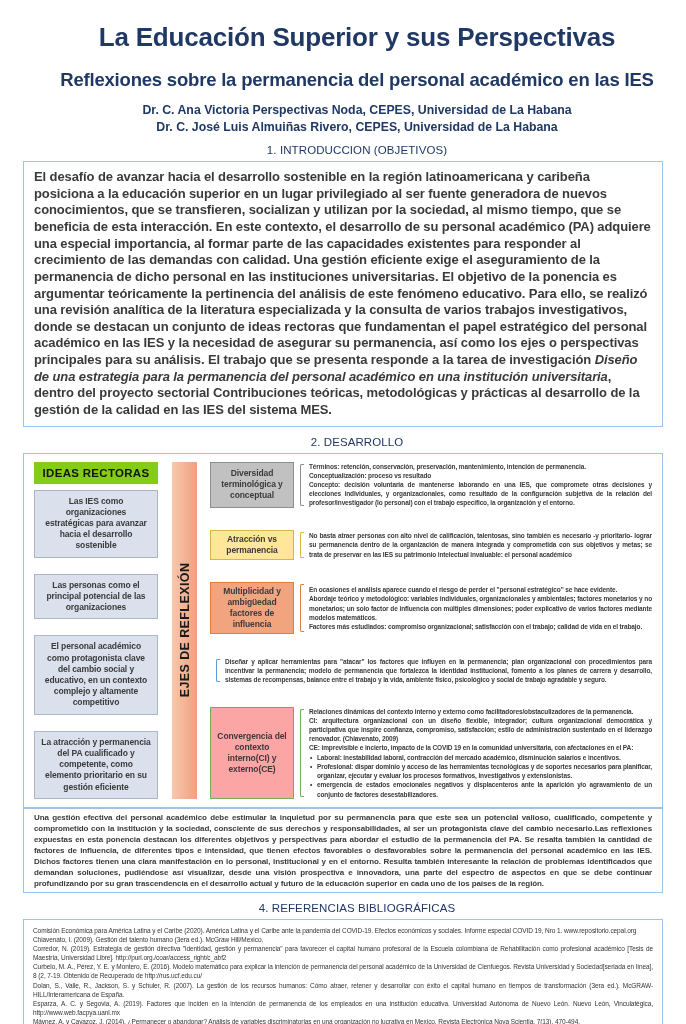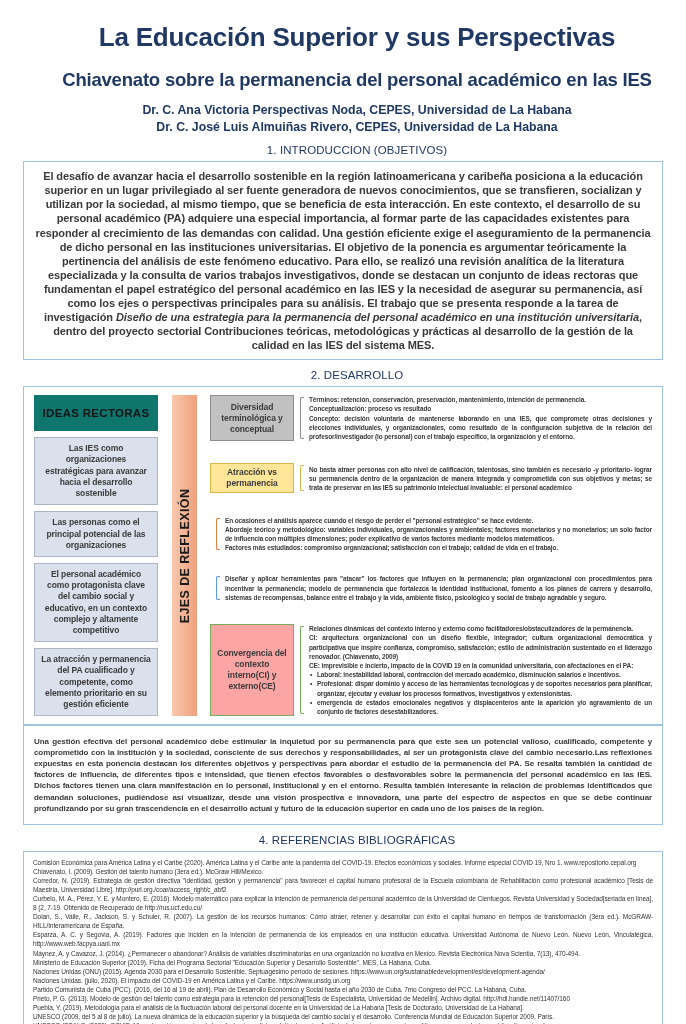--- a/index.html
+++ b/index.html
@@ -18,31 +18,31 @@
   .authors{margin-top:11px;font-size:12.3px;font-weight:700;color:#1f3864;line-height:1.35;}
   .sec-heading{
     font-size:11.5px;font-weight:400;color:#1f3864;margin:9px 0 5px 0;letter-spacing:0.1px;
   }
   .band{margin:0 23px;}
   .framed{
     border:1px solid #9dc3e6;background:#ffffff;box-sizing:border-box;
   }
   .intro-box{padding:7px 10px;}
   .intro-text{
-    font-size:11px;font-weight:700;line-height:1.28;text-align:center;color:#3a3a3a;
+    font-size:13px;font-weight:700;line-height:1.28;text-align:left;color:#3a3a3a;
     letter-spacing:-0.1px;
   }
   .intro-text .it{font-style:italic;}
   
   .dev-panel{display:flex;align-items:stretch;padding:8px 10px;min-height:280px;}
   .ideas-col{width:124px;flex:none;display:flex;flex-direction:column;justify-content:space-between;margin-right:14px;}
   .ideas-header{
-    background:#0f766e;color:#141414;font-size:11.5px;font-weight:700;
+    background:#84cc16;color:#141414;font-size:11.5px;font-weight:700;
     display:flex;align-items:center;justify-content:center;text-align:right;
-    height:36px;letter-spacing:0.3px;
+    height:22px;letter-spacing:0.3px;
   }
   .idea-box{
     background:#dae1ec;border:1px solid #aab5c5;box-sizing:border-box;
     font-size:8.5px;font-weight:700;color:#3a3a3a;text-align:center;line-height:1.32;
     padding:5px 6px;margin-top:6px;display:flex;align-items:center;justify-content:center;
     letter-spacing:-0.1px;
   }
   .axis{
     width:25px;flex:none;margin-right:13px;position:relative;
     background:linear-gradient(90deg,#f8c8ad,#efa07d);
@@ -65,56 +65,56 @@
     border-radius:2px 0 0 2px;
   }
   .eje-text{
     flex:1;font-size:6.5px;font-weight:700;line-height:1.42;text-align:justify;
     color:#3a3a3a;letter-spacing:-0.12px;align-self:center;
   }
   .eje-text p{margin:0;}
   .eje-text p.bullet{padding-left:8px;position:relative;}
   .eje-text p.bullet::before{content:"\2022";position:absolute;left:1px;top:0;}
   
-  .conc-box{padding:10px 10px;}
+  .conc-box{padding:3px 10px;}
   .conc-text{
     font-size:8px;font-weight:700;line-height:1.38;text-align:justify;color:#3a3a3a;
     letter-spacing:-0.1px;
   }
   
   .refs-box{padding:6px 9px;}
   .refs-list{font-size:6.5px;line-height:1.4;color:#333;text-align:justify;letter-spacing:-0.08px;}
   .refs-list p{margin:0;}
 </style>
 </head>
 <body>
 
 <div class="page">
 
   <div class="poster-title center">La Educación Superior y sus Perspectivas</div>
-  <div class="poster-subtitle center">Chiavenato sobre la permanencia del personal académico en las IES</div>
+  <div class="poster-subtitle center">Reflexiones sobre la permanencia del personal académico en las IES</div>
 
   <div class="authors center">
       <div>Dr. C. Ana Victoria Perspectivas Noda, CEPES, Universidad de La Habana</div>
       <div>Dr. C. José Luis Almuiñas Rivero, CEPES, Universidad de La Habana</div>
     </div>
 
   <div class="sec-heading center">1. INTRODUCCION (OBJETIVOS)</div>
 
   <div class="band framed intro-box">
     <div class="intro-text"><span>El desafío de avanzar hacia el desarrollo sostenible en la región latinoamericana y caribeña posiciona a la educación superior en un lugar privilegiado al ser fuente generadora de nuevos conocimientos, que se transfieren, socializan y utilizan por la sociedad, al mismo tiempo, que se beneficia de esta interacción. En este contexto, el desarrollo de su personal académico (PA) adquiere una especial importancia, al formar parte de las capacidades existentes para responder al crecimiento de las demandas con calidad. Una gestión eficiente exige el aseguramiento de la permanencia de dicho personal en las instituciones universitarias. El objetivo de la ponencia es argumentar teóricamente la pertinencia del análisis de este fenómeno educativo. Para ello, se realizó una revisión analítica de la literatura especializada y la consulta de varios trabajos investigativos, donde se destacan un conjunto de ideas rectoras que fundamentan el papel estratégico del personal académico en las IES y la necesidad de asegurar su permanencia, así como los ejes o perspectivas principales para su análisis. El trabajo que se presenta responde a la tarea de investigación </span><span class="it">Diseño de una estrategia para la permanencia del personal académico en una institución universitaria</span><span>, dentro del proyecto sectorial Contribuciones teóricas, metodológicas y prácticas al desarrollo de la gestión de la calidad en las IES del sistema MES.</span></div>
   </div>
 
   <div class="sec-heading center">2. DESARROLLO</div>
 
   <div class="band framed dev-panel">
 
     <div class="ideas-col">
       <div class="ideas-header">IDEAS RECTORAS</div>
-      <div style="display:flex;flex-direction:column;flex:1;justify-content:space-between;">
+      <div style="display:flex;flex-direction:column;flex:1;justify-content:space-between;gap:10px;">
           <div class="idea-box">Las IES como organizaciones estratégicas para avanzar hacia el desarrollo sostenible</div>
           <div class="idea-box">Las personas como el principal potencial de las organizaciones</div>
           <div class="idea-box">El personal académico como protagonista clave del cambio social y educativo, en un contexto complejo y altamente competitivo</div>
           <div class="idea-box">La atracción y permanencia del PA cualificado y competente, como elemento prioritario en su gestión eficiente</div>
         </div>
     </div>
 
     <div class="axis">
       <span class="axis-label">EJES DE REFLEXIÓN</span>
     </div>
@@ -137,20 +137,23 @@
         <div class="eje-box" style="background-color: rgb(255, 230, 153); border-color: rgb(217, 181, 74);">
           <span>Atracción vs permanencia</span>
         </div>
         <div class="eje-connector" style="border-color: rgb(217, 181, 74);"></div>
         <div class="eje-text">
             <p>No basta atraer personas con alto nivel de calificación, talentosas, sino también es necesario -y prioritario- lograr su permanencia dentro de la organización de manera integrada y comprometida con sus objetivos y metas; se trata de preservar en las IES su patrimonio intelectual invaluable:  el personal académico</p>
           </div>
       </div>
 
       <div class="eje-row">
+        <div class="eje-box" style="background-color: rgb(242, 164, 126); border-color: rgb(221, 126, 62);">
+          <span>Multiplicidad y ambigüedad factores de influencia</span>
+        </div>
         <div class="eje-connector" style="border-color: rgb(221, 126, 62);"></div>
         <div class="eje-text">
             <p>En ocasiones el análisis aparece cuando el riesgo de perder el "personal estratégico" se hace  evidente.</p>
             <p>Abordaje teórico y metodológico: variables individuales, organizacionales y ambientales; factores monetarios y no monetarios; un solo factor de influencia con múltiples dimensiones; poder explicativo de varios factores mediante modelos matemáticos.</p>
             <p>Factores más estudiados: compromiso organizacional; satisfacción con el trabajo; calidad de vida en el trabajo.</p>
           </div>
       </div>
 
       <div class="eje-row">
         <div class="eje-connector" style="border-color: rgb(91, 155, 213);"></div>

